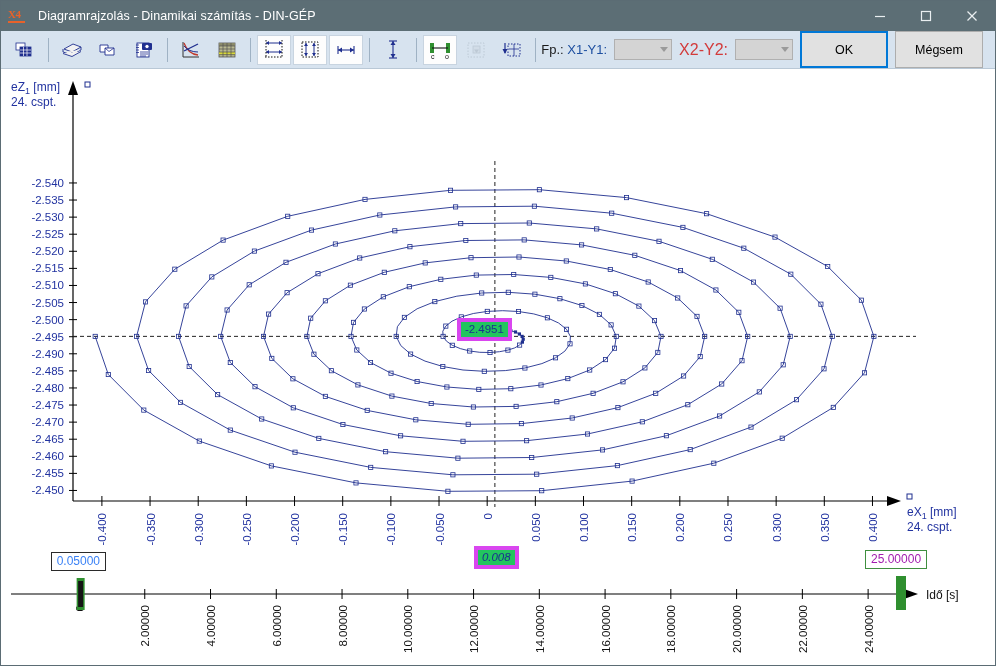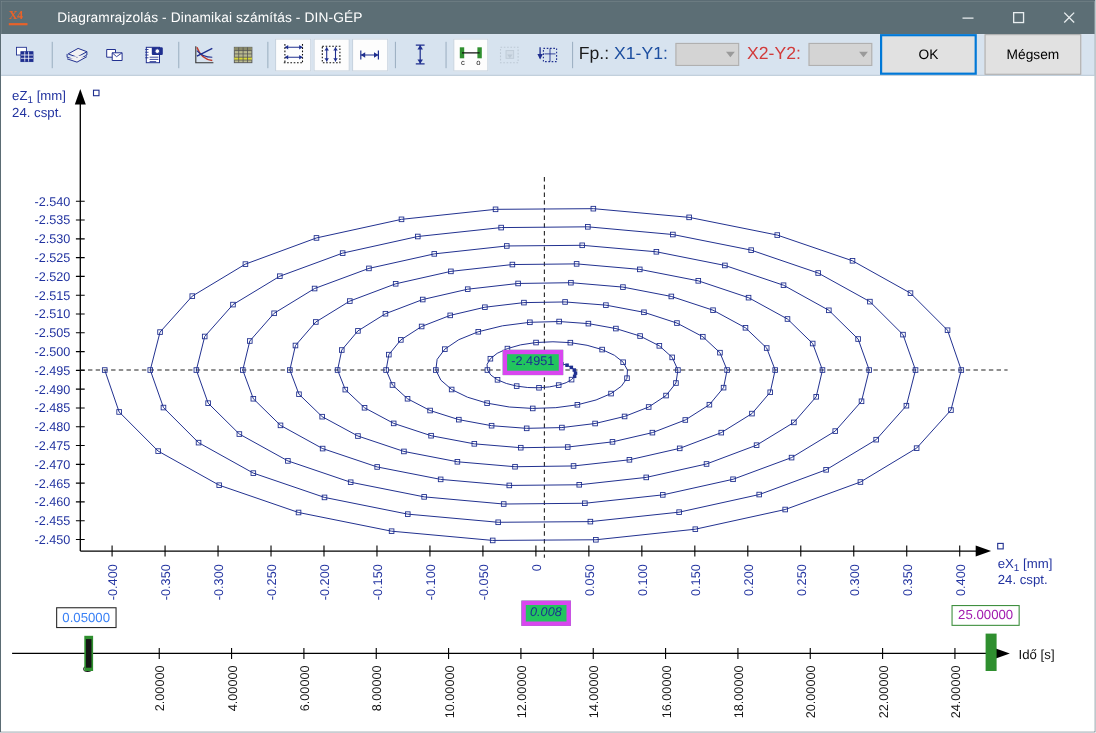--- a/index.html
+++ b/index.html
@@ -19,21 +19,21 @@
   }
 
   
   .titlebar {
     height: 30px; background: #5c6e75;
     display: flex; align-items: center;
     flex: 0 0 30px;
     color: #ffffff;
   }
   .app-icon {
-    width: 18px; height: 16px; margin-left: 7px; margin-right: 26px;
+    width: 18px; height: 16px; margin-left: 7px; margin-right: 12px;
     position: relative; flex: 0 0 auto;
   }
   .app-icon .x4 {
     font-size: 11px; font-weight: bold; color: #e8622a;
     font-family: "Liberation Serif", serif;
     line-height: 12px; letter-spacing: -0.5px;
   }
   .app-icon .bar {
     height: 2px; background: #e8622a; width: 17px; margin-top: 1px;
   }
@@ -66,21 +66,21 @@
   }
   .tbtn.framed { border: 1px solid #c8d4e0; background: #fdfdfd; }
   .tsep {
     width: 1px; height: 24px; background: #9fb2c4; margin: 0 5px;
     flex: 0 0 1px;
   }
   .tb-right {
     margin-left: auto; display:flex; align-items:center; gap: 7px;
     padding-right: 6px;
   }
-  .fp-label { font-size: 16px; color:#1a1a1a; white-space:nowrap; }
+  .fp-label { font-size: 13px; color:#1a1a1a; white-space:nowrap; }
   .fp-label .blue { color:#1d4fa0; }
   .x2y2-label { font-size:16px; color:#d23b3b; white-space:nowrap; }
   .combo {
     width: 58px; height: 21px; background:#d4d4d4;
     border:1px solid #b0b0b0; display:flex; align-items:center;
     justify-content:flex-end; padding-right:3px;
   }
   .combo .arrow {
     width:0;height:0;border-left:4px solid transparent;
     border-right:4px solid transparent;border-top:5px solid #9a9a9a;

